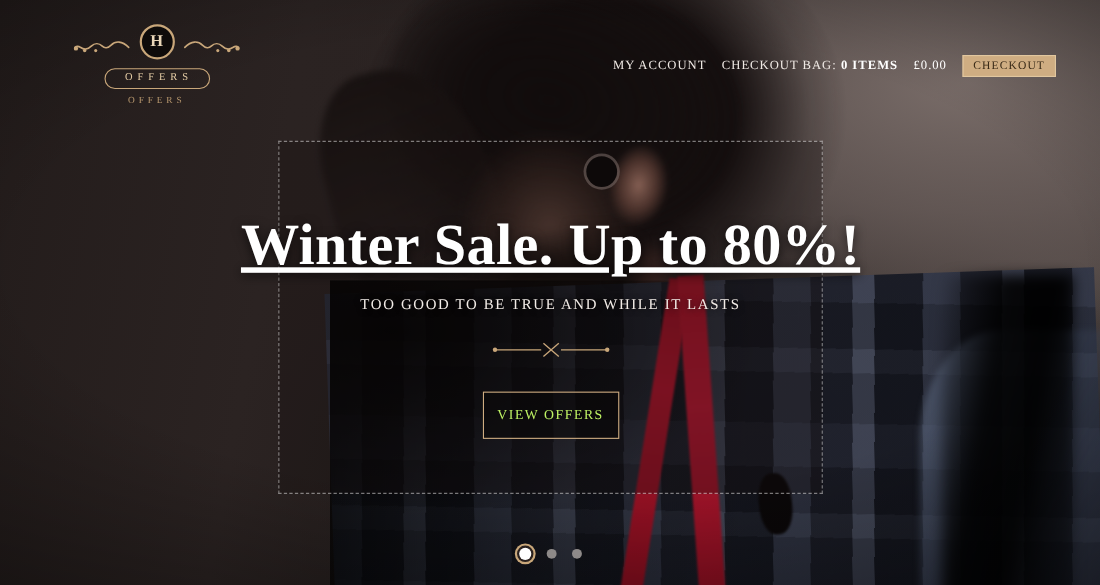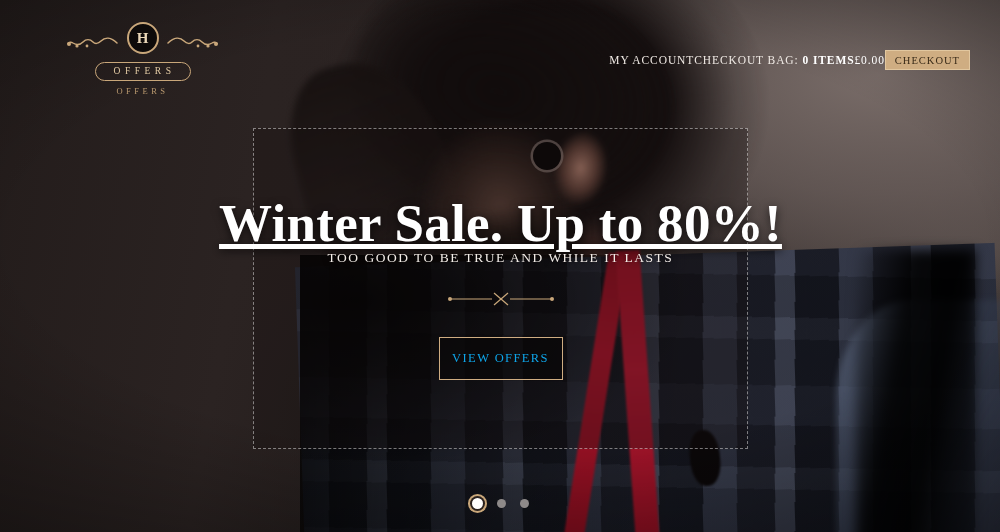--- a/index.html
+++ b/index.html
@@ -183,22 +183,22 @@
     margin:4px auto 0; width:96px; height:19px; line-height:17px;
     border:1.4px solid #c9a77a; border-radius:10px;
     color:#e3cba4; font-size:9.5px; letter-spacing:4.5px; text-indent:4px;
   }
   .vintage{
     margin-top:5px; color:#b9996f; font-size:8.5px; letter-spacing:3.5px;
   }
 
   
   #utility{
-    position:absolute; right:30px; top:50px; height:20px;
-    display:flex; align-items:center; gap:0;
+    position:absolute; right:40px; top:50px; height:20px;
+    display:flex; align-items:center; gap:14px;
     font-family:"Liberation Serif",serif;
   }
   #utility .u-link{
     color:#efe9e4; font-size:11.5px; letter-spacing:.9px; cursor:pointer; white-space:nowrap;
   }
   #utility .bag{ color:#efe9e4; font-size:11.5px; letter-spacing:.9px; white-space:nowrap; }
   #utility .bag b{ color:#ffffff;text-align:right; }
   #utility .price{ color:#ffffff; font-size:11.5px; letter-spacing:.9px; }
   #checkout{
     background:#cfad82; color:#3a2b18; font-size:10.5px; letter-spacing:1px;
@@ -229,31 +229,32 @@
   }
   #hero-title{
     margin-top:68px;
     color:#ffffff; font-size:53px; font-weight:bold; letter-spacing:.3px;
     font-family:"Liberation Serif",serif; line-height:1;
     text-shadow:0 2px 10px rgba(0,0,0,.65);
     white-space:nowrap;
     text-decoration:underline;
   }
   #hero-sub{
+    margin-top:19px;
     color:#f2ece7; font-size:13.5px; letter-spacing:1.5px;
     font-family:"Liberation Serif",serif;
     text-shadow:0 1px 6px rgba(0,0,0,.7);
     white-space:nowrap;
   }
   #divider{ margin-top:26px; width:110px; height:14px; }
   #cta{
     margin-top:31px;
     width:124px; height:43px; line-height:41px; text-align:center;
     border:1.5px solid #cfad82; background:rgba(10,8,8,.55);
-    color:#0ea5e9; font-size:12.5px; letter-spacing:1.4px; cursor:pointer;
+    color:#bef264; font-size:12.5px; letter-spacing:1.4px; cursor:pointer;
     font-family:"Liberation Serif",serif;
   }
 
   
   #dots{
     position:absolute; left:0; right:0; bottom:23px; z-index:25;
     display:flex; justify-content:center; align-items:center; gap:14px;
   }
   .dot{ width:9px; height:9px; border-radius:50%; background:#8e8a89; cursor:pointer; }
   .dot.active{

